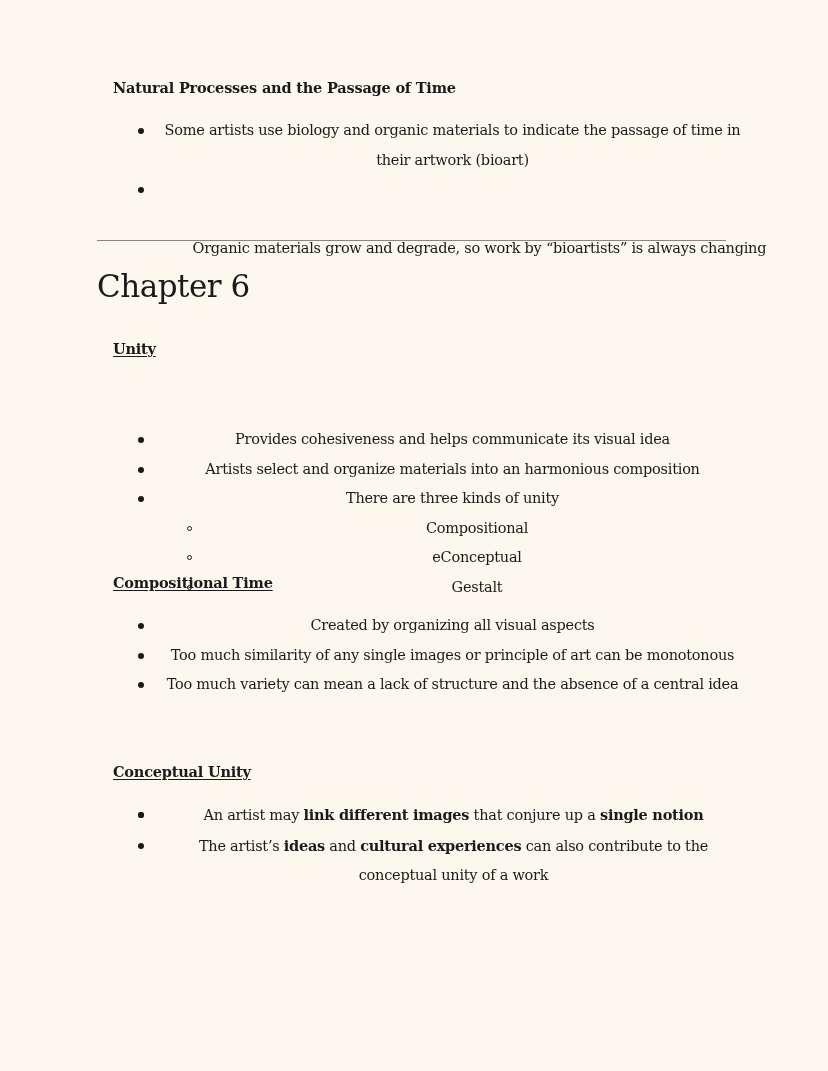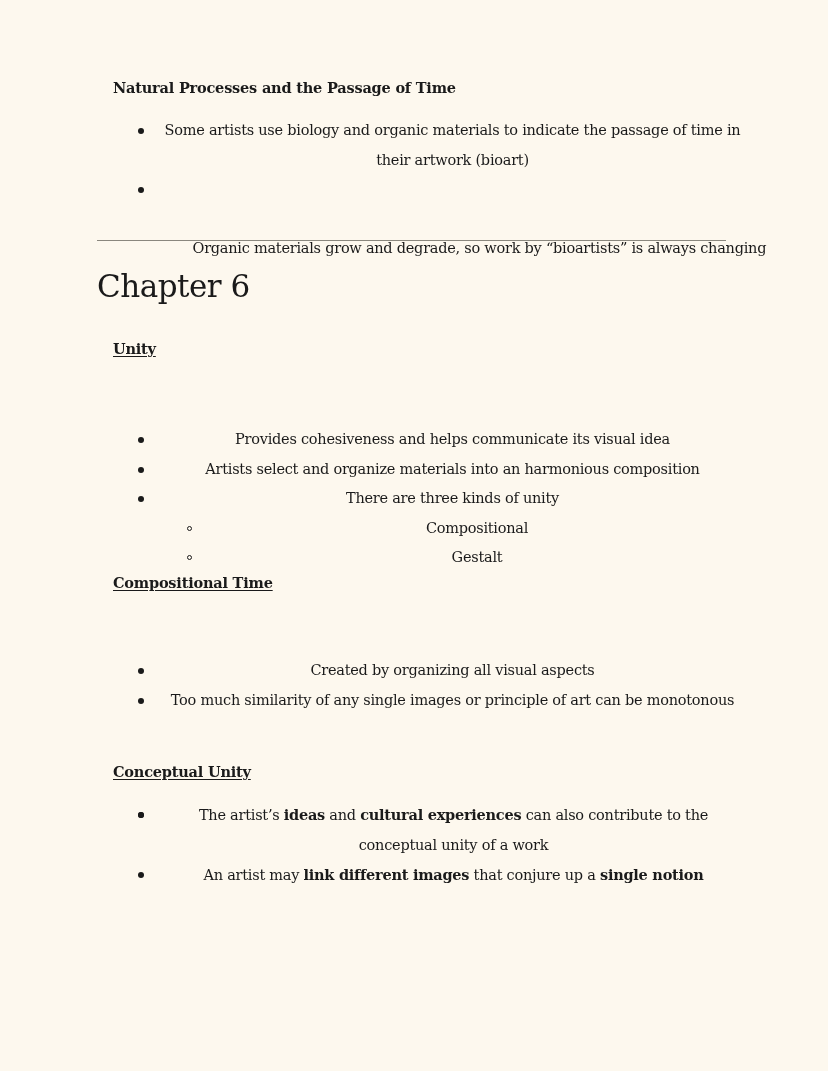--- a/index.html
+++ b/index.html
@@ -130,44 +130,52 @@
     <li class="bullet-item">
       <span class="marker"></span>
       <span>There are three kinds of unity</span>
     </li>
     <li class="sub-item">
       <span class="marker"></span>
       <span>Compositional</span>
     </li>
     <li class="sub-item">
       <span class="marker"></span>
+      <span>eConceptual</span>
+    </li>
+    <li class="sub-item">
+      <span class="marker"></span>
       <span>Gestalt</span>
     </li>
   </ul>
 
   <div class="heading underline" style="top:573px;">Compositional Time</div>
-  <ul class="bullet-list" style="top:611px; width:630px;margin-top:45px;">
+  <ul class="bullet-list" style="top:611px; width:630px;">
     <li class="bullet-item">
       <span class="marker"></span>
       <span>Created by organizing all visual aspects</span>
     </li>
     <li class="bullet-item">
       <span class="marker"></span>
       <span>Too much similarity of any single images or principle of art can be monotonous</span>
+    </li>
+    <li class="bullet-item">
+      <span class="marker"></span>
+      <span>Too much variety can mean a lack of structure and the absence of a central idea</span>
     </li>
   </ul>
 
   <div class="heading underline" style="top:762px;">Conceptual Unity</div>
   <ul class="bullet-list" style="top:800px; width:632px;">
     <li class="bullet-item">
       <span class="marker"></span>
     </li>
     <li class="bullet-item">
       <span class="marker"></span>
-      <span>The artist’s </span><b>ideas</b><span> and </span><b>cultural experiences</b><span> can also contribute to the conceptual unity of a work</span>
+      <span>An artist may </span><b>link different images</b><span> that conjure up a </span><b>single notion</b>
     </li>
     <li class="bullet-item">
       <span class="marker"></span>
-      <span>An artist may </span><b>link different images</b><span> that conjure up a </span><b>single notion</b>
+      <span>The artist’s </span><b>ideas</b><span> and </span><b>cultural experiences</b><span> can also contribute to the conceptual unity of a work</span>
     </li>
   </ul>
 
 </div>
 
 </body></html>

